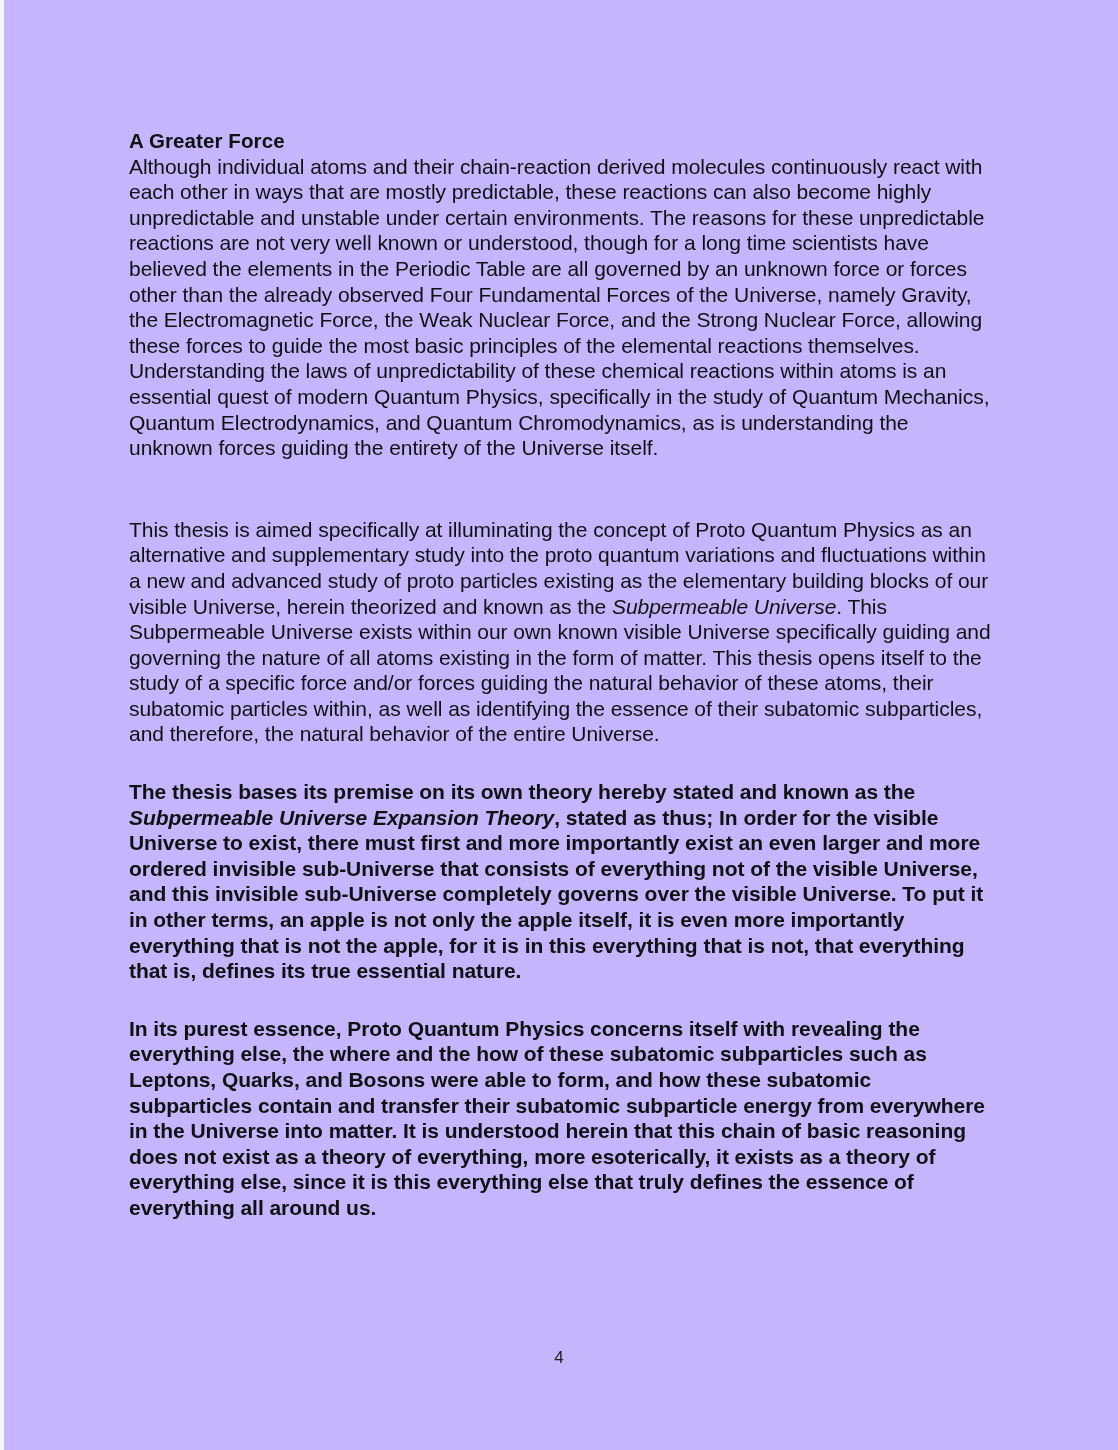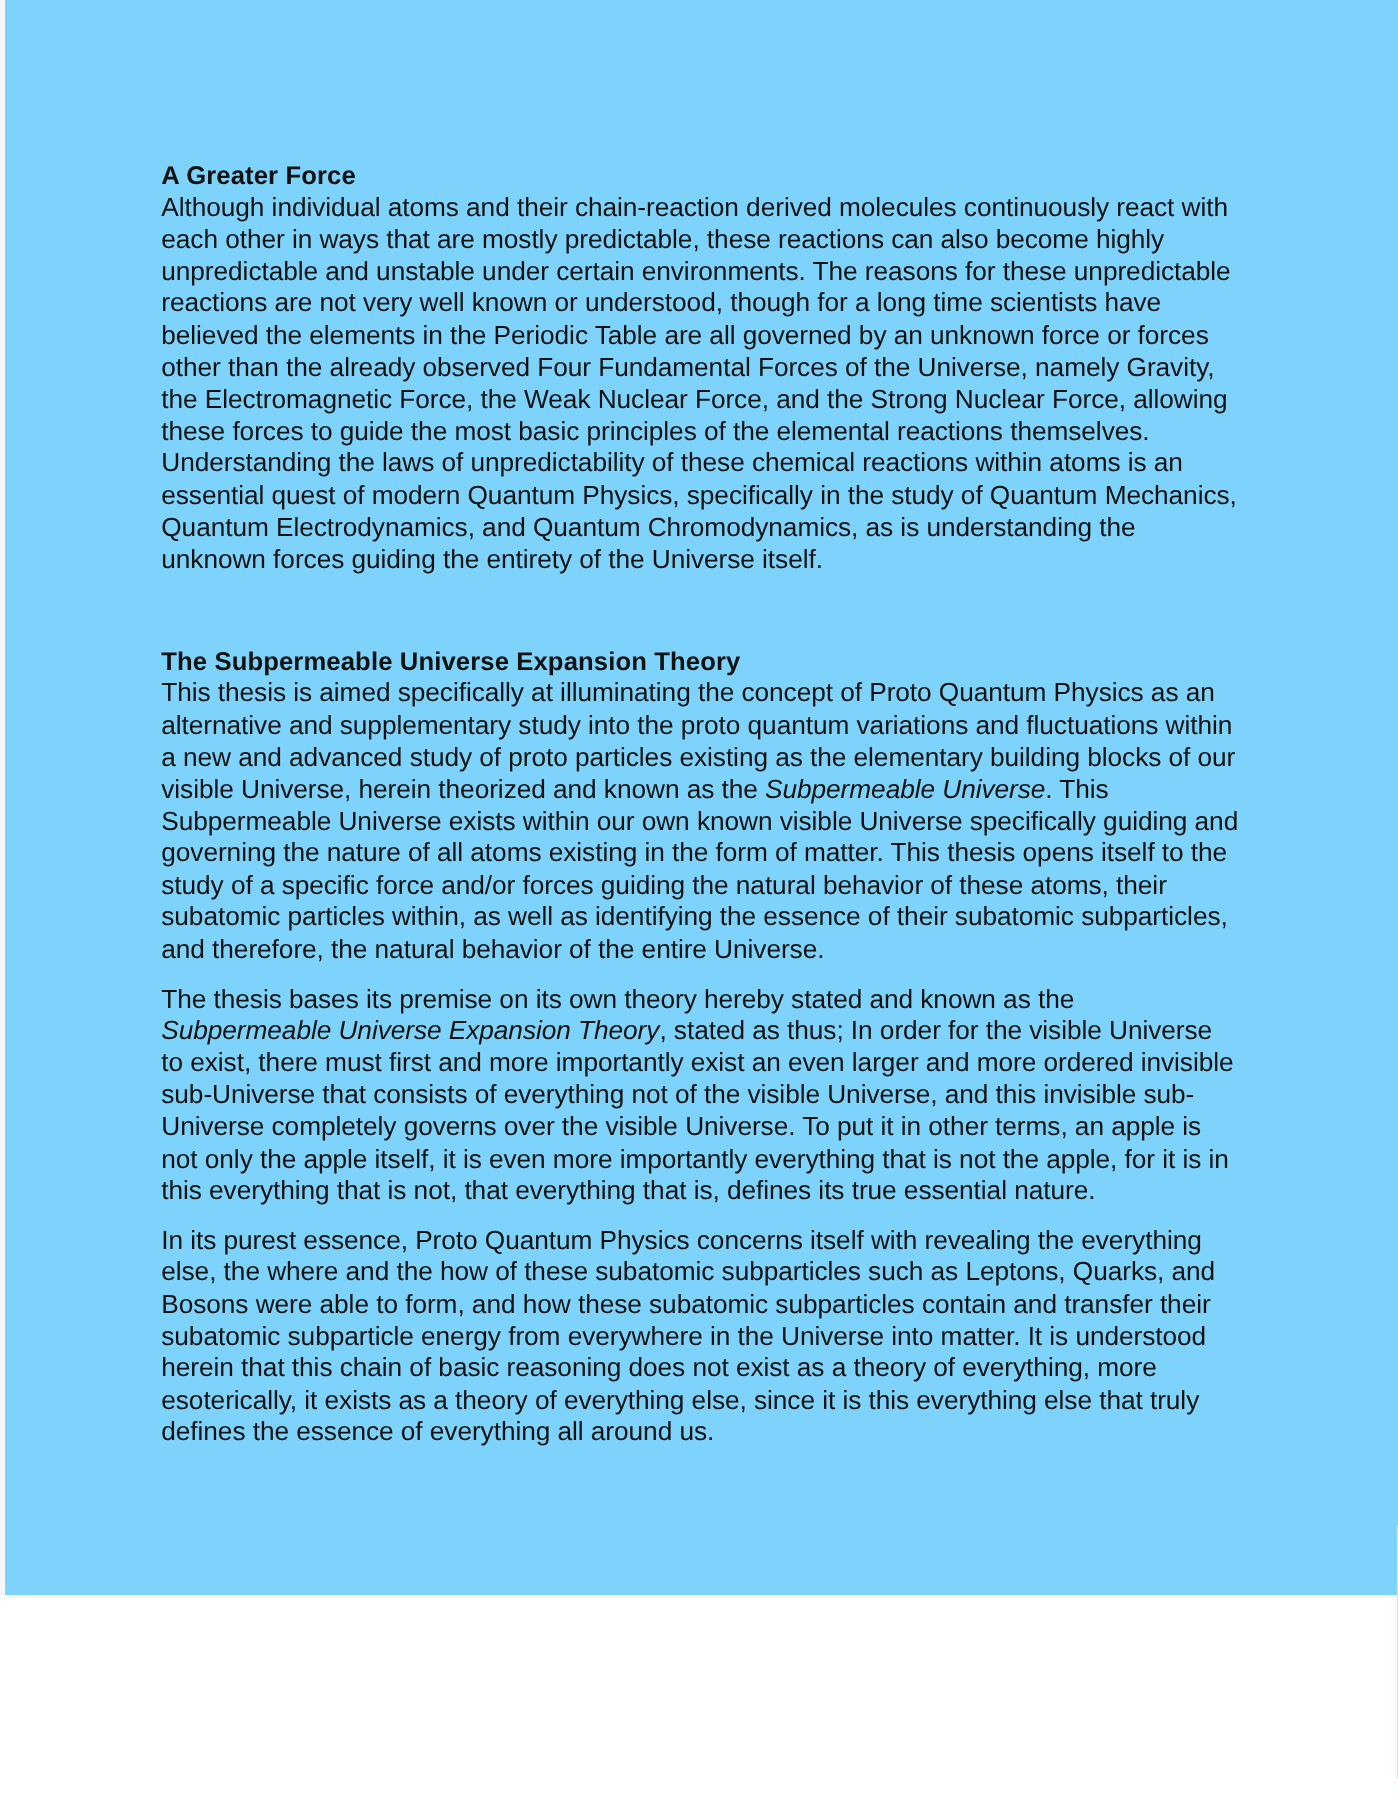--- a/index.html
+++ b/index.html
@@ -6,22 +6,22 @@
     margin: 0;
     padding: 0;
     background: #ffffff;
   }
   body {
     font-family: "Liberation Sans", sans-serif;
   }
   .page {
     position: relative;
     width: 1118px;
-    height: 1276px;
-    background: #7dd3fc;
+    height: 1450px;
+    background: #c4b5fd;
     overflow: hidden;
     box-sizing: border-box;
   }
   
   .page-left-edge {
     position: absolute;
     left: 0;
     top: 0;
     width: 4px;
     height: 100%;
@@ -52,21 +52,22 @@
     font-size: 21px;
     line-height: 25.6px;
     margin: 0;
     padding: 0;
     color: #111111;
     text-align: left;
     letter-spacing: -0.05px;
     word-spacing: 0px;
   }
   p.para + p.para {
-    margin-top: 14px;
+    margin-top: 32px;
+    font-weight: bold;
   }
   .it {
     font-style: italic;
   }
   .page-number {
     position: absolute;
     left: 0;
     top: 1348px;
     width: 1118px;
     text-align: center;
@@ -87,21 +88,20 @@
     <div class="section">
       <h2 class="heading">A Greater Force</h2>
       <p class="para">
         <span>Although individual atoms and their chain-reaction derived molecules continuously react with each other in ways that are mostly predictable, these reactions can also become highly unpredictable and unstable under certain environments. The reasons for these unpredictable reactions are not very well known or understood, though for a long time scientists have believed the elements in the Periodic Table are all governed by an unknown force or forces other than the already observed Four Fundamental Forces of the Universe, namely Gravity, the Electromagnetic Force, the Weak Nuclear Force, and the Strong Nuclear Force, allowing these forces to guide the most basic principles of the elemental reactions themselves. Understanding the laws of unpredictability of these chemical reactions within atoms is an essential quest of modern Quantum Physics, specifically in the study of Quantum Mechanics, Quantum Electrodynamics, and Quantum Chromodynamics, as is understanding the unknown forces guiding the entirety of the Universe itself.</span>
       </p>
     </div>
 
     <div class="section-gap"></div>
 
     <div class="section">
-      <h2 class="heading">The Subpermeable Universe Expansion Theory</h2>
 
       <p class="para">
         <span>This thesis is aimed specifically at illuminating the concept of Proto Quantum Physics as an alternative and supplementary study into the proto quantum variations and fluctuations within a new and advanced study of proto particles existing as the elementary building blocks of our visible Universe, herein theorized and known as the </span><span class="it">Subpermeable Universe</span><span>. This Subpermeable Universe exists within our own known visible Universe specifically guiding and governing the nature of all atoms existing in the form of matter. This thesis opens itself to the study of a specific force and/or forces guiding the natural behavior of these atoms, their subatomic particles within, as well as identifying the essence of their subatomic subparticles, and therefore, the natural behavior of the entire Universe.</span>
       </p>
 
       <p class="para">
         <span>The thesis bases its premise on its own theory hereby stated and known as the </span><span class="it">Subpermeable Universe Expansion Theory</span><span>, stated as thus; In order for the visible Universe to exist, there must first and more importantly exist an even larger and more ordered invisible sub-Universe that consists of everything not of the visible Universe, and this invisible sub-Universe completely governs over the visible Universe. To put it in other terms, an apple is not only the apple itself, it is even more importantly everything that is not the apple, for it is in this everything that is not, that everything that is, defines its true essential nature.</span>
       </p>
 
       <p class="para">

